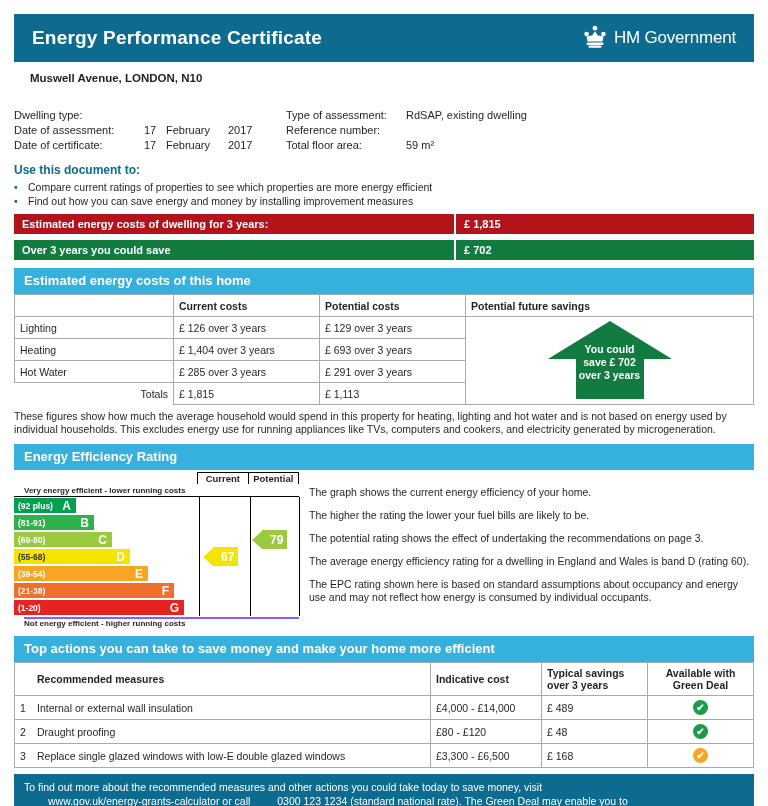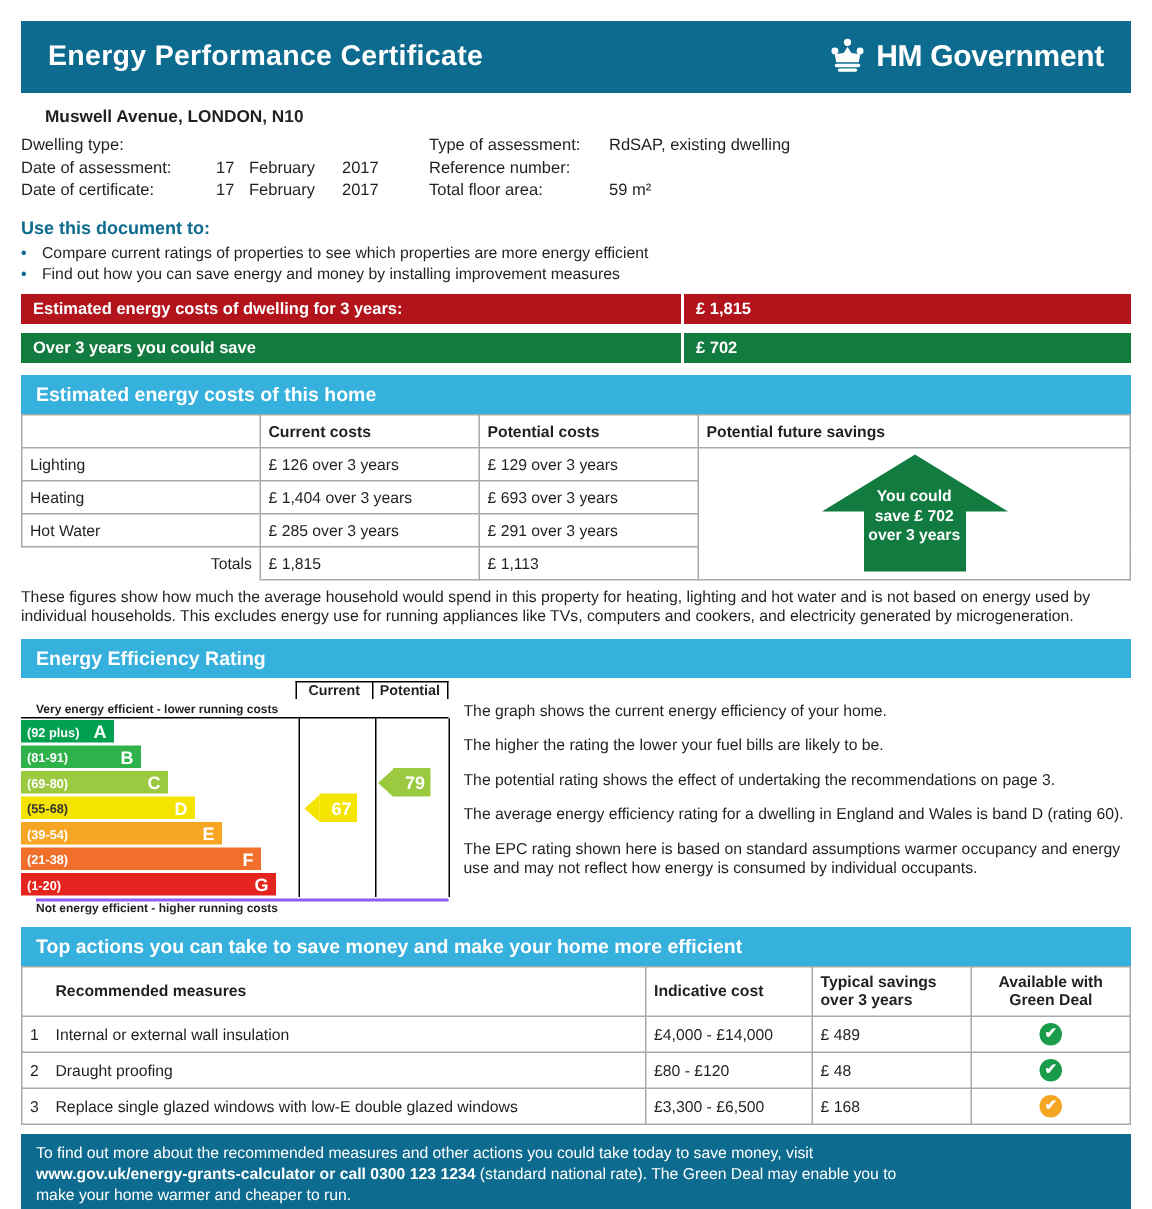--- a/index.html
+++ b/index.html
@@ -41,32 +41,32 @@
   }
   .gov-logo {
     display: flex;
     align-items: center;
     color: #ffffff;
   }
   .gov-crown {
     margin-right: 6px;
   }
   .gov-text {
-    font-size: 20px;
-    font-weight: bold;
+    font-size: 17px;
+    font-weight: normal;
     letter-spacing: -0.2px;
   }
   
   .address {
     margin: 10px 0 0 16px;
     font-size: 11.5px;
     font-weight: bold;
   }
   .details {
-    margin-top: 6px;
+    margin-top: 24px;
     display: flex;
     font-size: 11px;
   }
   .details-col-left {
     width: 272px;
   }
   .details-col-right {
     flex: 1;
   }
   .drow {
@@ -342,21 +342,21 @@
   .footer {
     background: #0c6b8e;
     color: #ffffff;
     font-size: 10.5px;
     line-height: 14px;
     padding: 6px 10px;
     margin-top: 6px;
     min-height: 42px;
     box-sizing: border-box;
   }
-  .footer b { font-weight: bold; }
+  .footer b { font-weight: normal; margin-left: 24px; }
 </style>
 </head>
 <body>
 
 <div class="page">
 
   <div class="header">
     <div class="header-title">Energy Performance Certificate</div>
     <div class="gov-logo">
       <span class="gov-crown">
@@ -549,21 +549,21 @@
           </div>
         </div>
       </div>
       <div class="eer-foot eer-bottomline">Not energy efficient - higher running costs</div>
     </div>
     <div class="eer-right">
       <p>The graph shows the current energy efficiency of your home.</p>
       <p>The higher the rating the lower your fuel bills are likely to be.</p>
       <p>The potential rating shows the effect of undertaking the recommendations on page 3.</p>
       <p>The average energy efficiency rating for a dwelling in England and Wales is band D (rating 60).</p>
-      <p>The EPC rating shown here is based on standard assumptions warmer occupancy and energy use and may not reflect how energy is consumed by individual occupants.</p>
+      <p>The EPC rating shown here is based on standard assumptions about occupancy and energy use and may not reflect how energy is consumed by individual occupants.</p>
     </div>
   </div>
 
   <div class="section-bar">Top actions you can take to save money and make your home more efficient</div>
   <table class="actions-table">
     <tbody>
         <tr>
       <th class="ac-num"></th>
       <th class="ac-measure">Recommended measures</th>
       <th class="ac-cost">Indicative cost</th>

